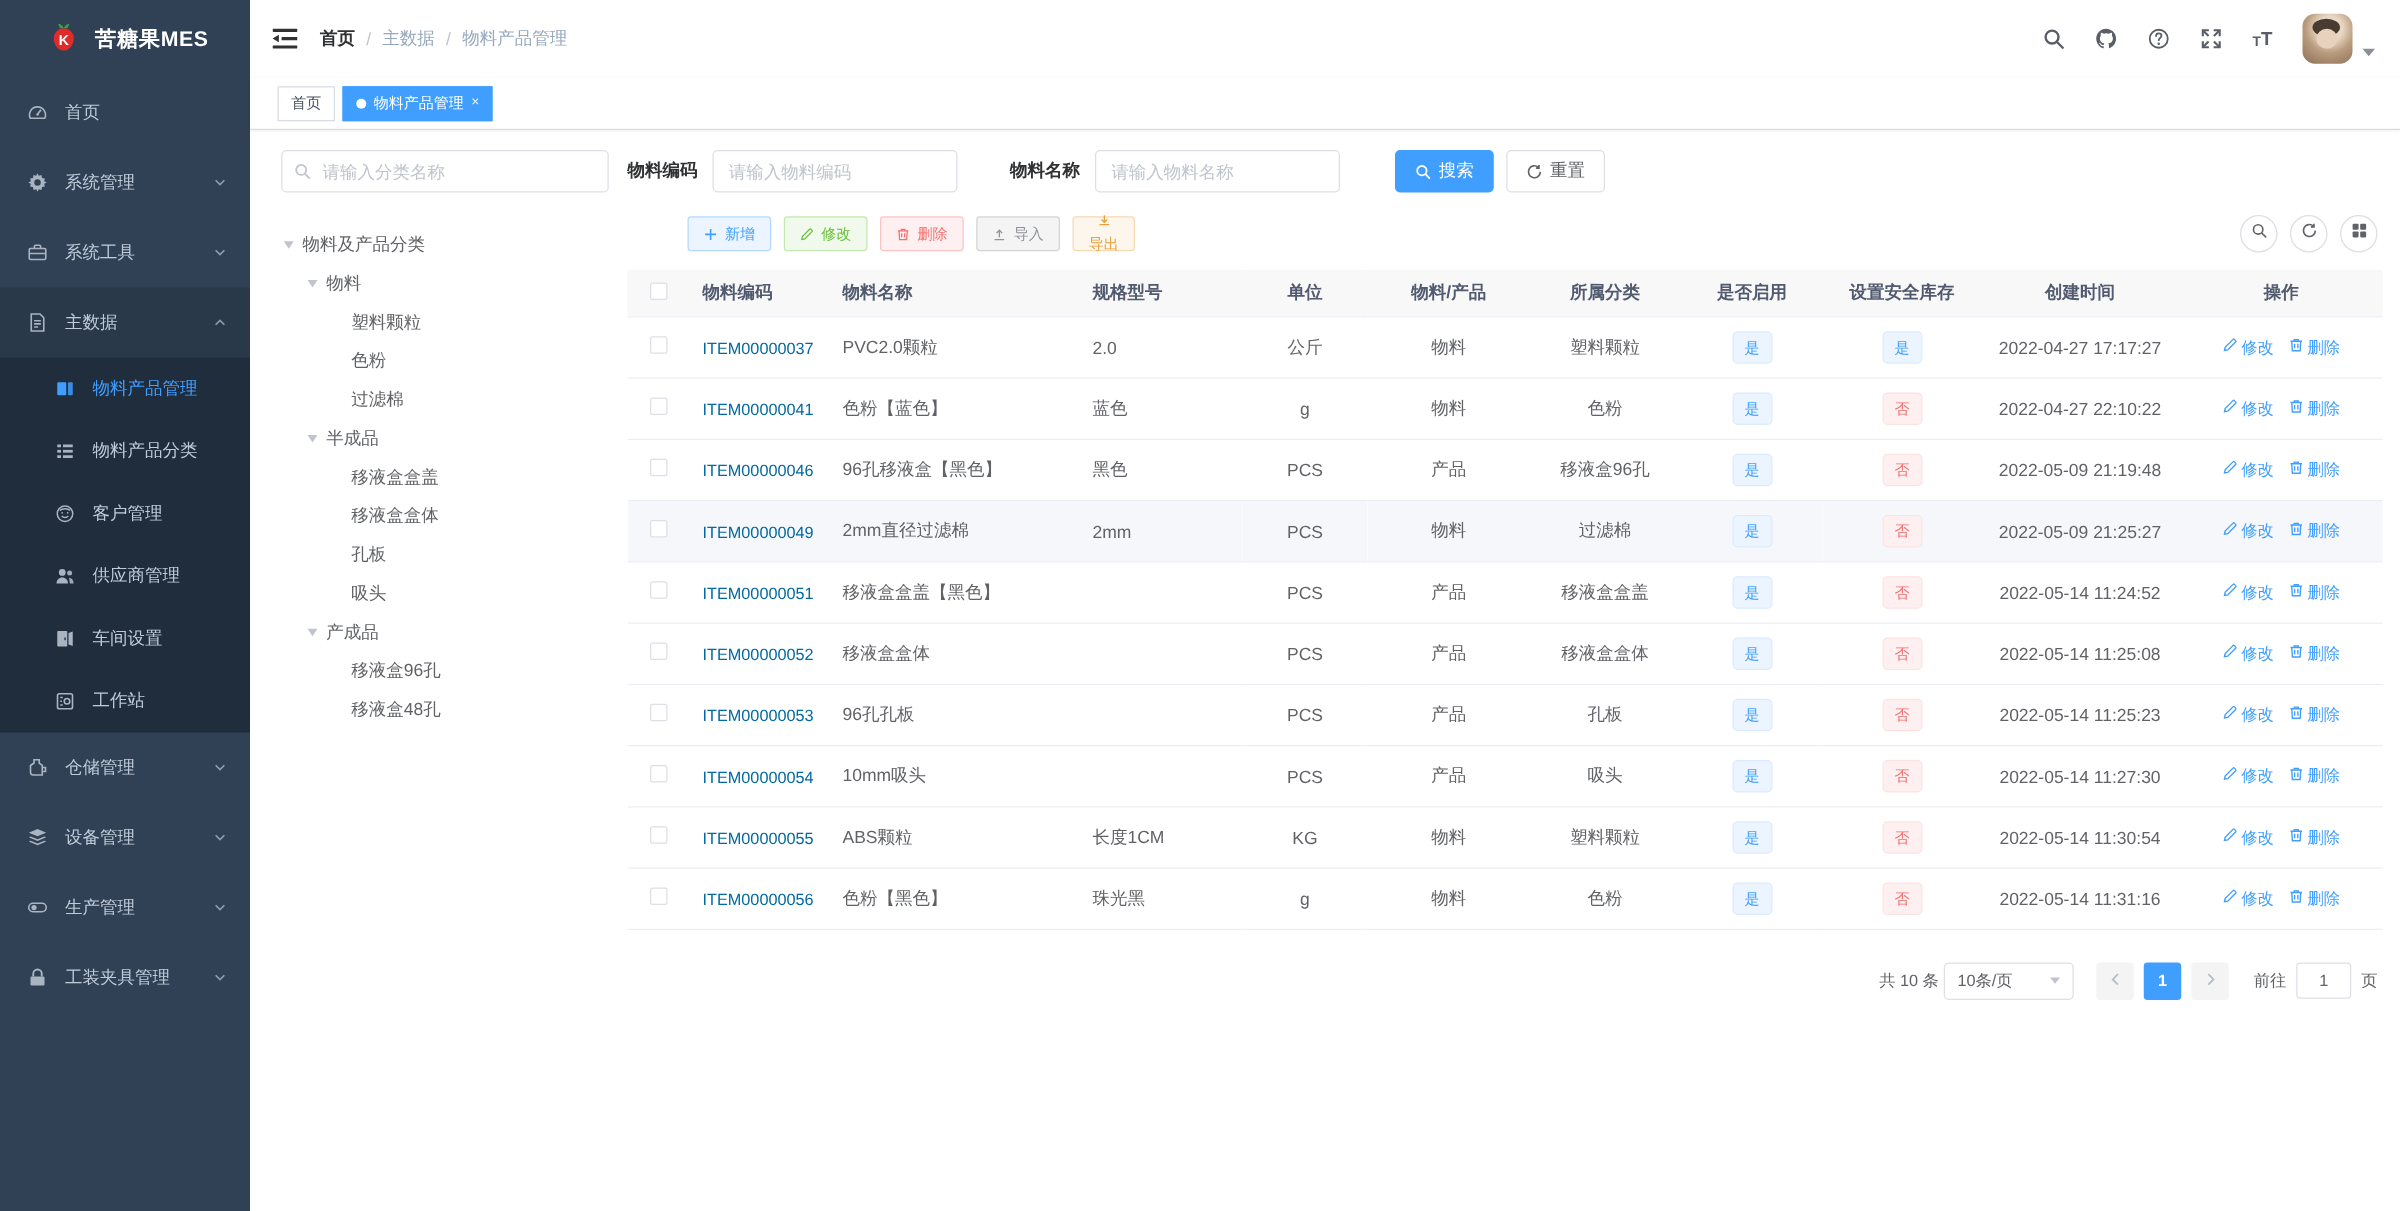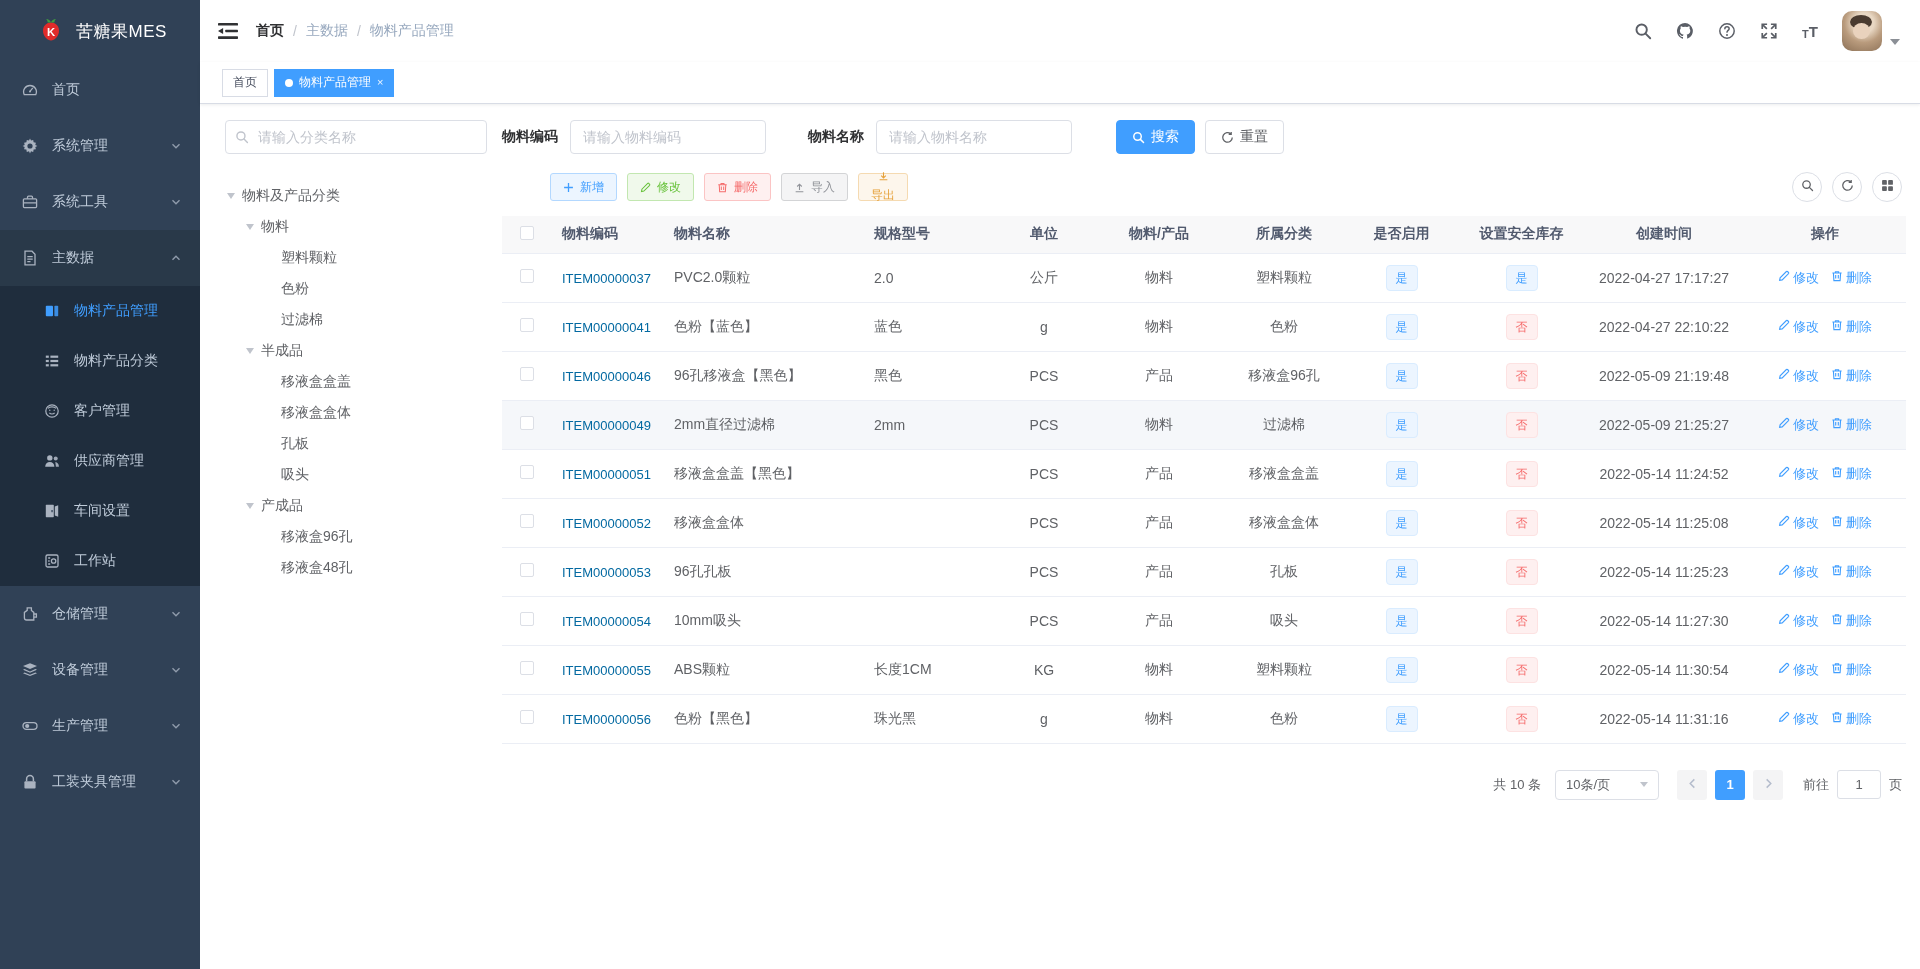--- a/index.html
+++ b/index.html
@@ -8,21 +8,21 @@
     width:1920px; height:969px; overflow:hidden;
     font-family:"Liberation Sans", sans-serif;
     background:#fff; color:#606266;
   }
   .app { display:flex; width:100%; height:100%; }
 
   
   .sidebar { width:200px; flex-shrink:0; background:#304156; color:#bfcbd9; overflow:hidden; }
   .logo { height:62px; display:flex; align-items:center; padding-left:36px; gap:10px; }
   .logo-img svg { width:30px; height:30px; display:block; }
-  .logo-title { color:#fff; font-weight:normal; font-size:17px; letter-spacing:.5px; }
+  .logo-title { color:#fff; font-weight:bold; font-size:17px; letter-spacing:.5px; }
   .menu-item { height:56px; display:flex; align-items:center; padding:0 18px 0 22px; font-size:14px; cursor:pointer; }
   .mi-icon { width:16px; height:16px; margin-right:14px; display:inline-flex; color:#aab3c0; flex-shrink:0; }
   .mi-icon svg { width:16px; height:16px; }
   .mi-label { flex:1; white-space:nowrap; }
   .chev { width:12px; height:12px; color:#8f9bab; display:inline-flex; }
   .chev svg { width:12px; height:12px; }
   .chev.up svg { transform:rotate(180deg); }
   .menu-item.open-parent { background:#293949; }
   .submenu { background:#1f2d3d; }
   .submenu .menu-item { height:50px; padding-left:44px; }
@@ -114,21 +114,21 @@
   .code-link { color:#0369a1; cursor:pointer; font-size:13px; }
   .badge { display:inline-block; padding:6px 9px; border-radius:4px; font-size:12px; line-height:1; }
   .badge.yes { background:#ecf5ff; color:#409eff; border:1px solid #d9ecff; }
   .badge.no  { background:#fef0f0; color:#f56c6c; border:1px solid #fde2e2; }
   .op-link { color:#409eff; font-size:13px; cursor:pointer; display:inline-flex; align-items:center; gap:3px; }
   .op-link + .op-link { margin-left:12px; }
   .op-link svg { width:12px; height:12px; }
 
   .pagination { display:flex; align-items:center; justify-content:flex-end; margin-top:26px; padding-bottom:20px;
     font-size:13px; color:#606266; }
-  .pg-total { margin-right:14px; }
+  .pg-total { margin-right:4px; }
   .page-size { width:104px; height:30px; border:1px solid #dcdfe6; border-radius:4px; display:flex; align-items:center;
     justify-content:space-between; padding:0 10px; cursor:pointer; margin-right:18px; color:#606266; }
   .ps-caret { width:0; height:0; border:4px solid transparent; border-top:5px solid #c0c4cc; margin-top:4px; }
   .page-btn { min-width:30px; height:30px; border-radius:3px; background:#f4f4f5; color:#b4bccc;
     display:inline-flex; align-items:center; justify-content:center; cursor:pointer; margin-right:8px; }
   .page-btn svg { width:11px; height:11px; }
   .page-btn.current { background:#409eff; color:#fff; font-weight:700; font-size:13px; }
   .pg-goto { margin-left:12px; margin-right:8px; }
   .goto-input { width:44px; height:29px; border:1px solid #dcdfe6; border-radius:3px; text-align:center; font-size:13px; color:#606266; outline:none; margin-right:8px; }
 </style>

